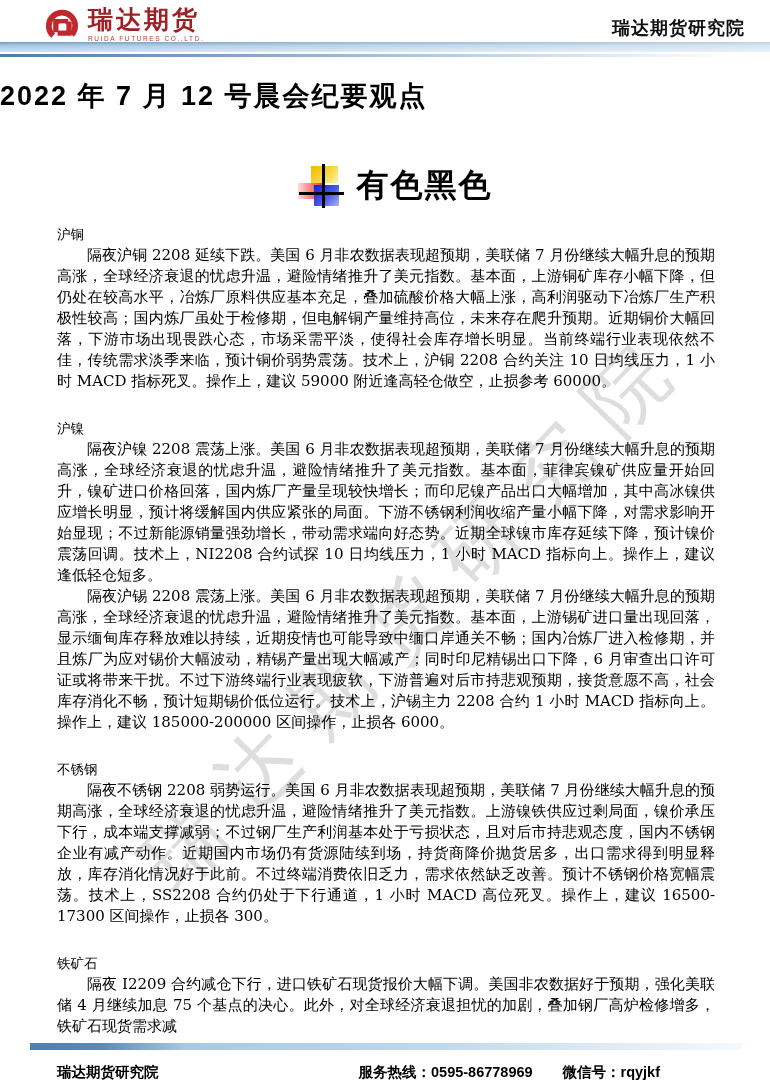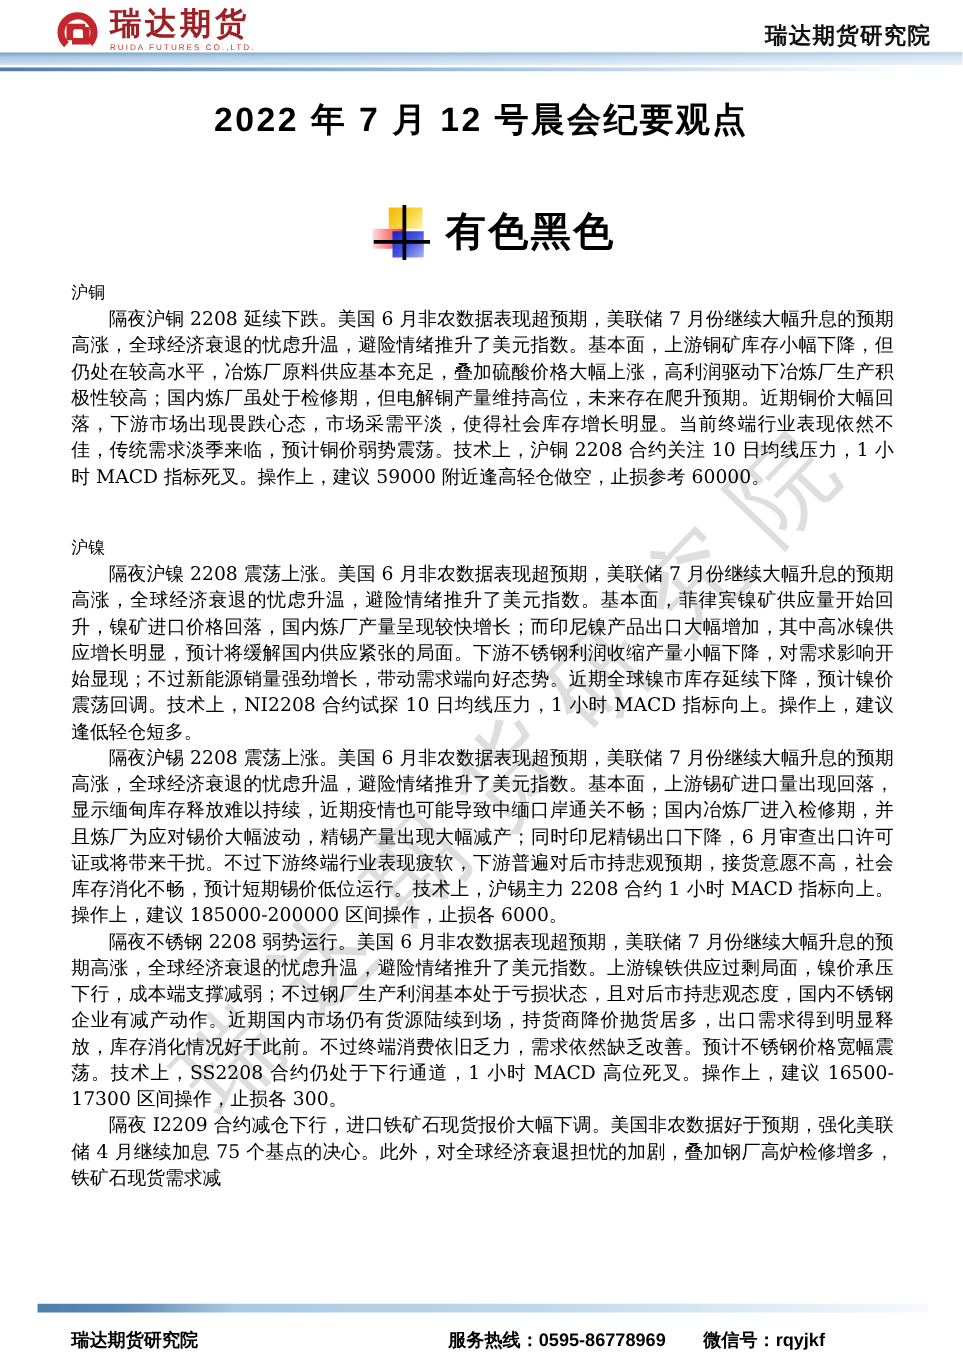--- a/index.html
+++ b/index.html
@@ -20,39 +20,39 @@
   
   .hdr-rule { position:absolute; top:42px; left:0; width:770px; height:15px; }
   .hdr-rule .band { position:absolute; top:0; left:0; right:0; height:10px;
       background:linear-gradient(to bottom,#6f9dc6 0%,#a6c6e2 35%,#cfe2f2 100%); }
   .hdr-rule .band:after { content:""; position:absolute; inset:0;
       background:linear-gradient(to right,rgba(255,255,255,0) 0%,rgba(255,255,255,.55) 100%); }
   .hdr-rule .line { position:absolute; top:12px; left:0; height:3px; width:100%;
       background:linear-gradient(to right,#4e7dab 0%,#8fb4d6 40%,rgba(255,255,255,0) 95%); }
 
   
-  h1.title { margin-top:78px; text-align:center; font-family:"Liberation Sans",sans-serif;
+  h1.title { margin-top:78px; font-family:"Liberation Sans",sans-serif;
       font-weight:bold; font-size:27px; letter-spacing:2px; color:#000; position:relative; z-index:2; }
 
   
   .banner { display:flex; align-items:center; justify-content:center; margin-top:50px; transform:translateX(10px); position:relative; z-index:2; }
   .cross { position:relative; width:46px; height:44px; flex:0 0 46px; }
   .cross .sq-yellow { position:absolute; left:13px; top:2px; width:27px; height:17px;
       background:linear-gradient(135deg,#f4b800 0%,#f8d73e 55%,#fdf3b0 100%); }
   .cross .sq-red { position:absolute; left:0px; top:19px; width:25px; height:16px;
       background:linear-gradient(to left,#f23535 0%,#f98a8a 55%,#fddddd 100%); }
   .cross .sq-blue { position:absolute; left:16px; top:21px; width:25px; height:21px;
       background:linear-gradient(135deg,#1520c8 0%,#4a5be0 55%,#aab6f5 100%); }
   .cross .vbar { position:absolute; left:24px; top:0; width:3px; height:44px; background:#000; }
   .cross .hbar { position:absolute; left:1px; top:28px; width:45px; height:3px; background:#000; }
   .banner-label { font-size:32px; font-weight:bold; letter-spacing:2px; margin-left:13px; }
 
   
   .content { position:relative; z-index:2; padding:0 55px 0 57px; }
-  .sec-h { font-size:13.5px; margin-top:36px; line-height:21px; }
+  .sec-h { font-size:13.5px; margin-top:26px; line-height:21px; }
   .sec-h.first { margin-top:16px; }
   .sec-p { font-size:15px; line-height:21px; text-align:justify; }
   .sec-p::first-line {}
   .sec-p { text-indent:2em; }
 
   
   .watermark { position:absolute; left:50%; top:56%; z-index:1;
       transform:translate(-46%,-50%) rotate(-46deg);
       font-size:80px; letter-spacing:26px; white-space:nowrap;
       color:rgba(160,160,165,0.35); font-family:"DejaVu Serif",serif; pointer-events:none; }
@@ -110,22 +110,24 @@
 
   <div class="content">
     <div class="sec-h first">沪铜</div>
     <div class="sec-p">隔夜沪铜 2208 延续下跌。美国 6 月非农数据表现超预期，美联储 7 月份继续大幅升息的预期高涨，全球经济衰退的忧虑升温，避险情绪推升了美元指数。基本面，上游铜矿库存小幅下降，但仍处在较高水平，冶炼厂原料供应基本充足，叠加硫酸价格大幅上涨，高利润驱动下冶炼厂生产积极性较高；国内炼厂虽处于检修期，但电解铜产量维持高位，未来存在爬升预期。近期铜价大幅回落，下游市场出现畏跌心态，市场采需平淡，使得社会库存增长明显。当前终端行业表现依然不佳，传统需求淡季来临，预计铜价弱势震荡。技术上，沪铜 2208 合约关注 10 日均线压力，1 小时 MACD 指标死叉。操作上，建议 59000 附近逢高轻仓做空，止损参考 60000。</div>
 
     <div class="sec-h">沪镍</div>
     <div class="sec-p">隔夜沪镍 2208 震荡上涨。美国 6 月非农数据表现超预期，美联储 7 月份继续大幅升息的预期高涨，全球经济衰退的忧虑升温，避险情绪推升了美元指数。基本面，菲律宾镍矿供应量开始回升，镍矿进口价格回落，国内炼厂产量呈现较快增长；而印尼镍产品出口大幅增加，其中高冰镍供应增长明显，预计将缓解国内供应紧张的局面。下游不锈钢利润收缩产量小幅下降，对需求影响开始显现；不过新能源销量强劲增长，带动需求端向好态势。近期全球镍市库存延续下降，预计镍价震荡回调。技术上，NI2208 合约试探 10 日均线压力，1 小时 MACD 指标向上。操作上，建议逢低轻仓短多。</div>
 
     <div class="sec-p">隔夜沪锡 2208 震荡上涨。美国 6 月非农数据表现超预期，美联储 7 月份继续大幅升息的预期高涨，全球经济衰退的忧虑升温，避险情绪推升了美元指数。基本面，上游锡矿进口量出现回落，显示缅甸库存释放难以持续，近期疫情也可能导致中缅口岸通关不畅；国内冶炼厂进入检修期，并且炼厂为应对锡价大幅波动，精锡产量出现大幅减产；同时印尼精锡出口下降，6 月审查出口许可证或将带来干扰。不过下游终端行业表现疲软，下游普遍对后市持悲观预期，接货意愿不高，社会库存消化不畅，预计短期锡价低位运行。技术上，沪锡主力 2208 合约 1 小时 MACD 指标向上。操作上，建议 185000-200000 区间操作，止损各 6000。</div>
 
+    <div class="sec-h">不锈钢</div>
     <div class="sec-p">隔夜不锈钢 2208 弱势运行。美国 6 月非农数据表现超预期，美联储 7 月份继续大幅升息的预期高涨，全球经济衰退的忧虑升温，避险情绪推升了美元指数。上游镍铁供应过剩局面，镍价承压下行，成本端支撑减弱；不过钢厂生产利润基本处于亏损状态，且对后市持悲观态度，国内不锈钢企业有减产动作。近期国内市场仍有货源陆续到场，持货商降价抛货居多，出口需求得到明显释放，库存消化情况好于此前。不过终端消费依旧乏力，需求依然缺乏改善。预计不锈钢价格宽幅震荡。技术上，SS2208 合约仍处于下行通道，1 小时 MACD 高位死叉。操作上，建议 16500-17300 区间操作，止损各 300。</div>
 
+    <div class="sec-h">铁矿石</div>
     <div class="sec-p">隔夜 I2209 合约减仓下行，进口铁矿石现货报价大幅下调。美国非农数据好于预期，强化美联储 4 月继续加息 75 个基点的决心。此外，对全球经济衰退担忧的加剧，叠加钢厂高炉检修增多，铁矿石现货需求减</div>
   </div>
 
   <div class="watermark">瑞达期货研究院</div>
 
   <div class="ftr-rule"></div>
   <div class="ftr">
     <span>瑞达期货研究院</span>
     <span class="mid">服务热线：0595-86778969</span>
     <span class="right">微信号：rqyjkf</span>

